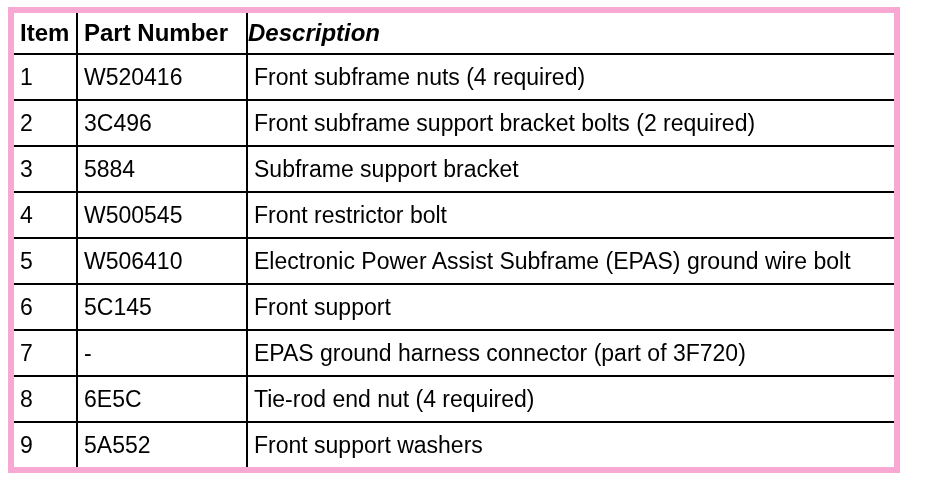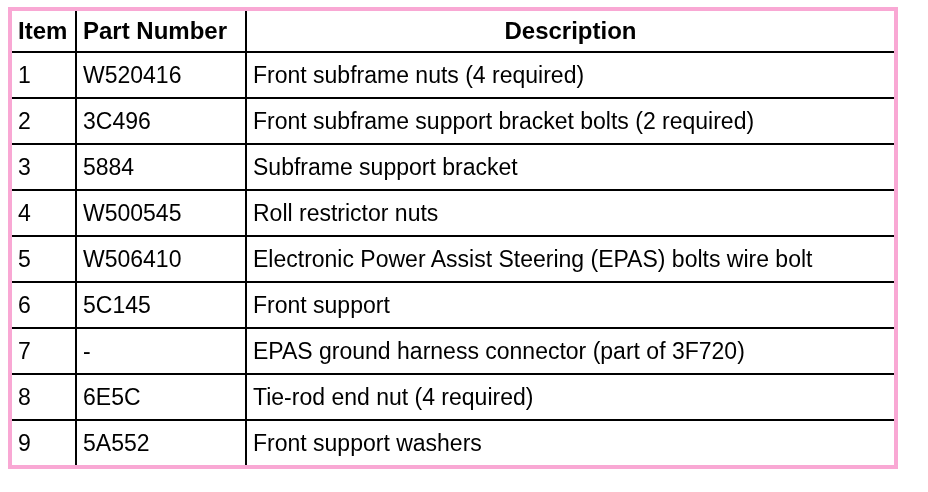--- a/index.html
+++ b/index.html
@@ -22,38 +22,38 @@
     top: 7px;
     width: 886px;
     border-collapse: collapse;
     table-layout: fixed;
     background: #ffffff;
   }
   table.parts-table, table.parts-table th, table.parts-table td {
     border: 2px solid #000000;
   }
   table.parts-table {
-    border: 4px solid #f9a8d4;
+    border: 6px solid #f9a8d4;
   }
   col.col-item { width: 66px; }
   col.col-part { width: 170px; }
   col.col-desc { width: 650px; }
   th {
     font-size: 24px;
     font-weight: bold;
     text-align: left;
     padding: 0 0 0 6px;
     height: 40px;
     vertical-align: middle;
     white-space: nowrap;
     overflow: hidden;
   }
   th.desc-header {
-    text-align: center;
     padding: 0;
+    font-style: italic;
   }
   td {
     font-size: 23px;
     font-weight: normal;
     text-align: left;
     padding: 0 0 0 6px;
     height: 44px;
     vertical-align: middle;
     white-space: nowrap;
     overflow: hidden;
@@ -88,26 +88,26 @@
           <td>Front subframe support bracket bolts (2 required)</td>
         </tr>
         <tr>
           <td>3</td>
           <td>5884</td>
           <td>Subframe support bracket</td>
         </tr>
         <tr>
           <td>4</td>
           <td>W500545</td>
-          <td>Roll restrictor nuts</td>
+          <td>Front restrictor bolt</td>
         </tr>
         <tr>
           <td>5</td>
           <td>W506410</td>
-          <td>Electronic Power Assist Steering (EPAS) bolts wire bolt</td>
+          <td>Electronic Power Assist Subframe (EPAS) ground wire bolt</td>
         </tr>
         <tr>
           <td>6</td>
           <td>5C145</td>
           <td>Front support</td>
         </tr>
         <tr>
           <td>7</td>
           <td>-</td>
           <td>EPAS ground harness connector (part of 3F720)</td>

